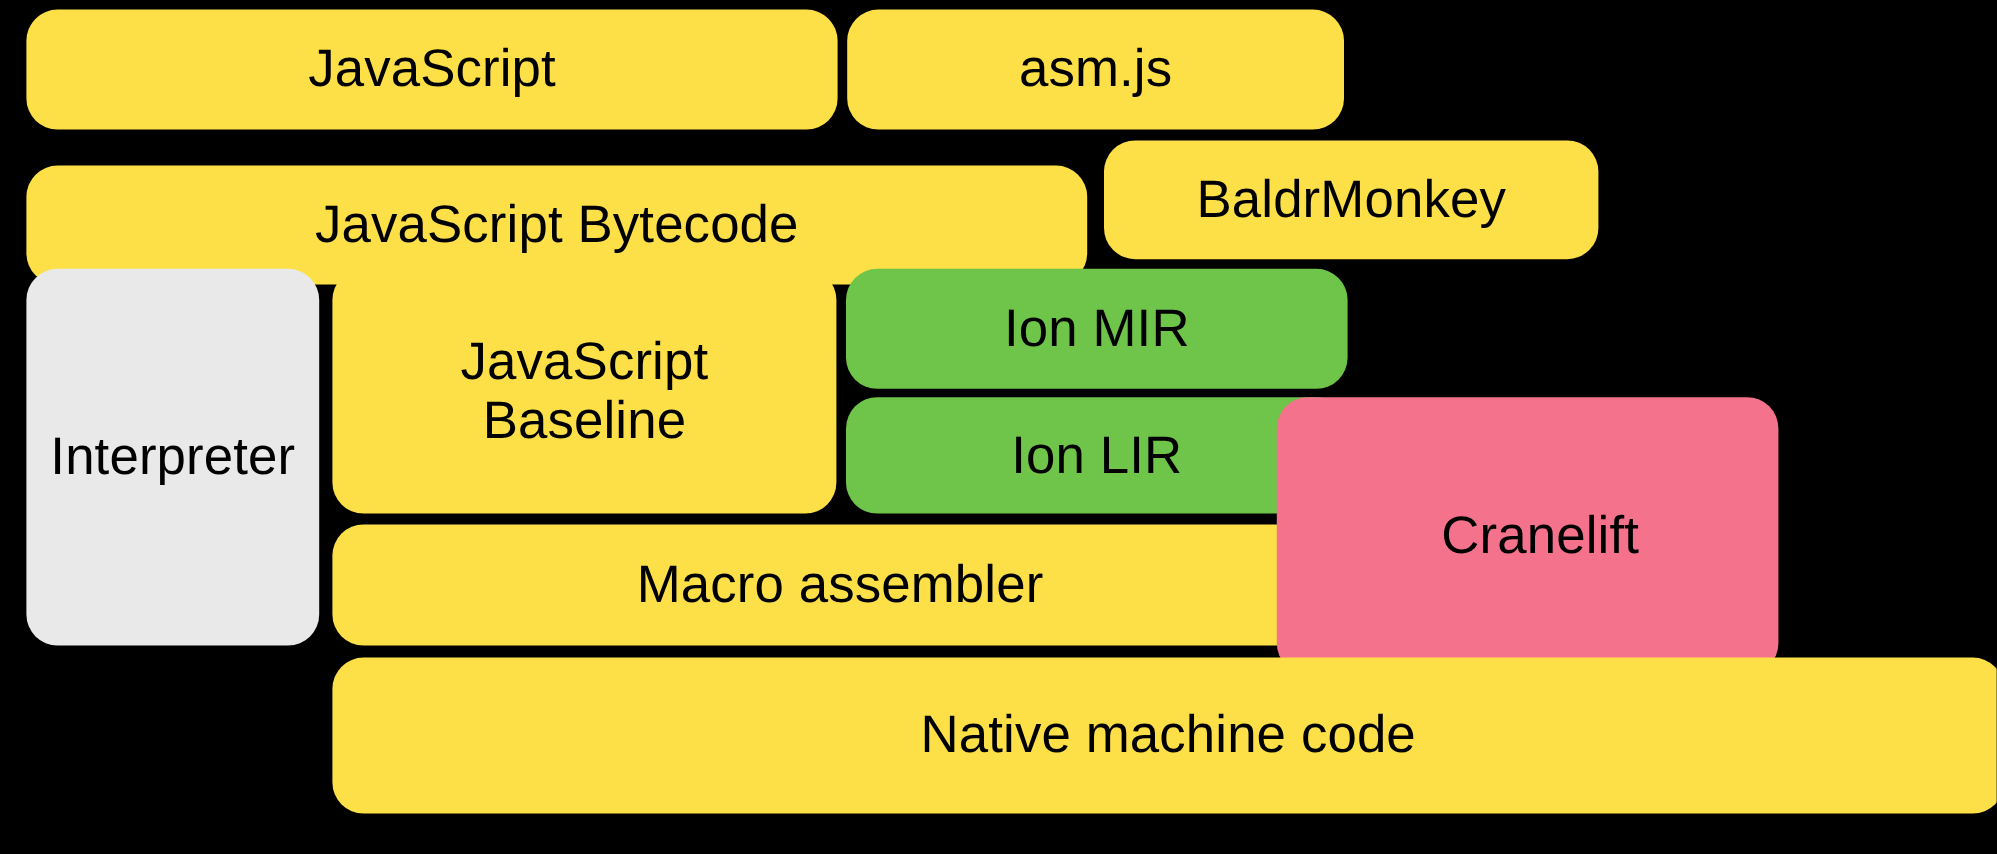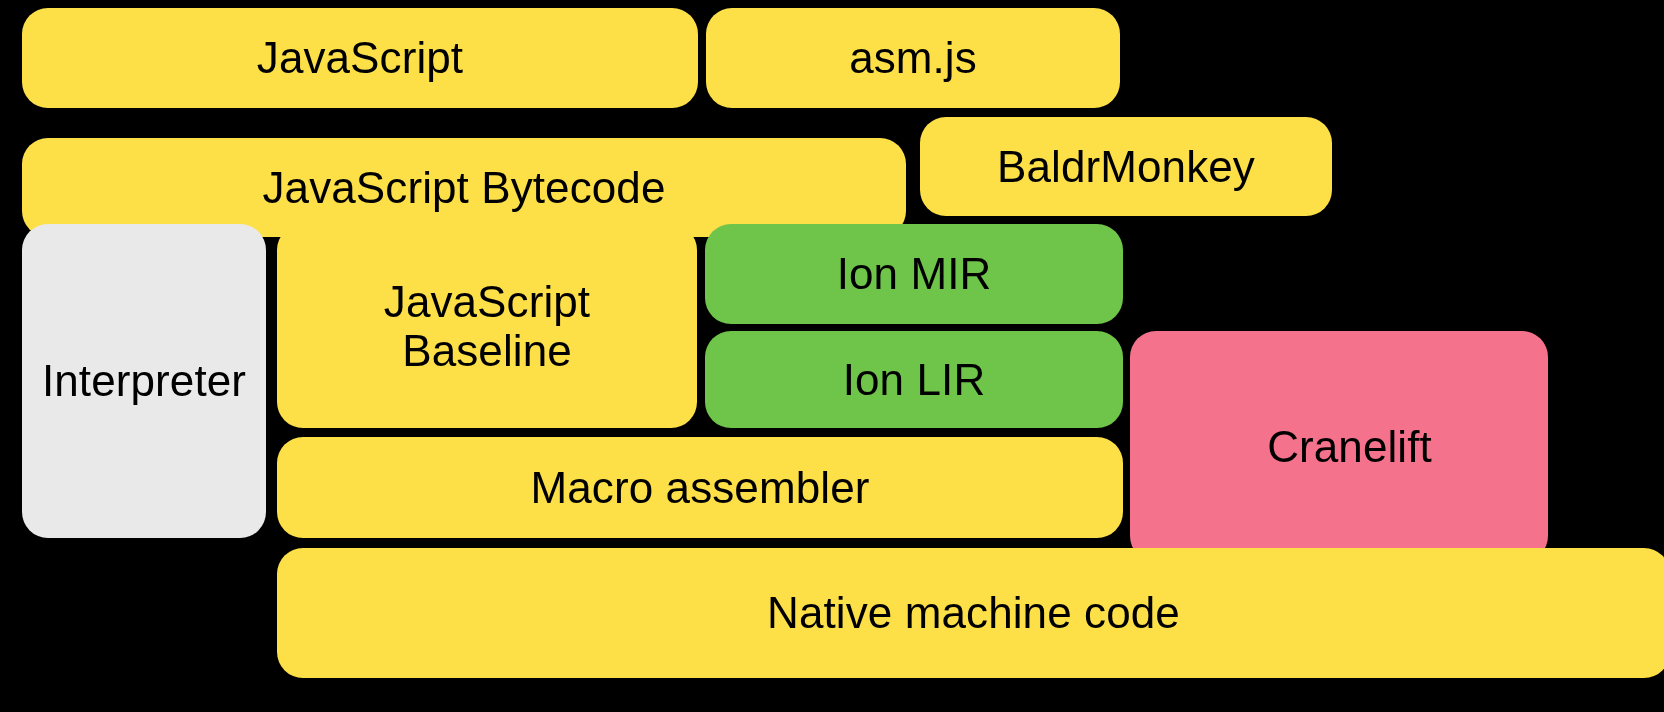--- a/index.html
+++ b/index.html
@@ -48,21 +48,21 @@
   
   #n-js-bytecode     { left: 22px;   top: 117px; width: 884px; height: 99px; margin-top: 21px; }
   #n-baldrmonkey     { left: 920px;  top: 117px; width: 412px; height: 99px; }
 
   
   #n-interpreter     { left: 22px;   top: 224px; width: 244px; height: 314px; text-align: right; }
   #n-js-baseline     { left: 277px;  top: 224px; width: 420px; height: 204px; }
   #n-ion-mir         { left: 705px;  top: 224px; width: 418px; height: 100px; }
   #n-ion-lir         { left: 705px;  top: 331px; width: 418px; height: 97px;  }
   #n-macro-assembler { left: 277px;  top: 437px; width: 846px; height: 101px; }
-  #n-cranelift       { left: 1130px; top: 331px; width: 418px; height: 231px; padding-left: 31px; }
+  #n-cranelift       { left: 1064px; top: 331px; width: 418px; height: 231px; padding-left: 31px; }
 
   
   #n-native-code     { left: 277px;  top: 548px; width: 1393px; height: 130px; }
 </style>
 </head>
 <body>
 
 <div id="diagram">
 
   <div class="node fill-white" id="n-javascript">JavaScript</div>

